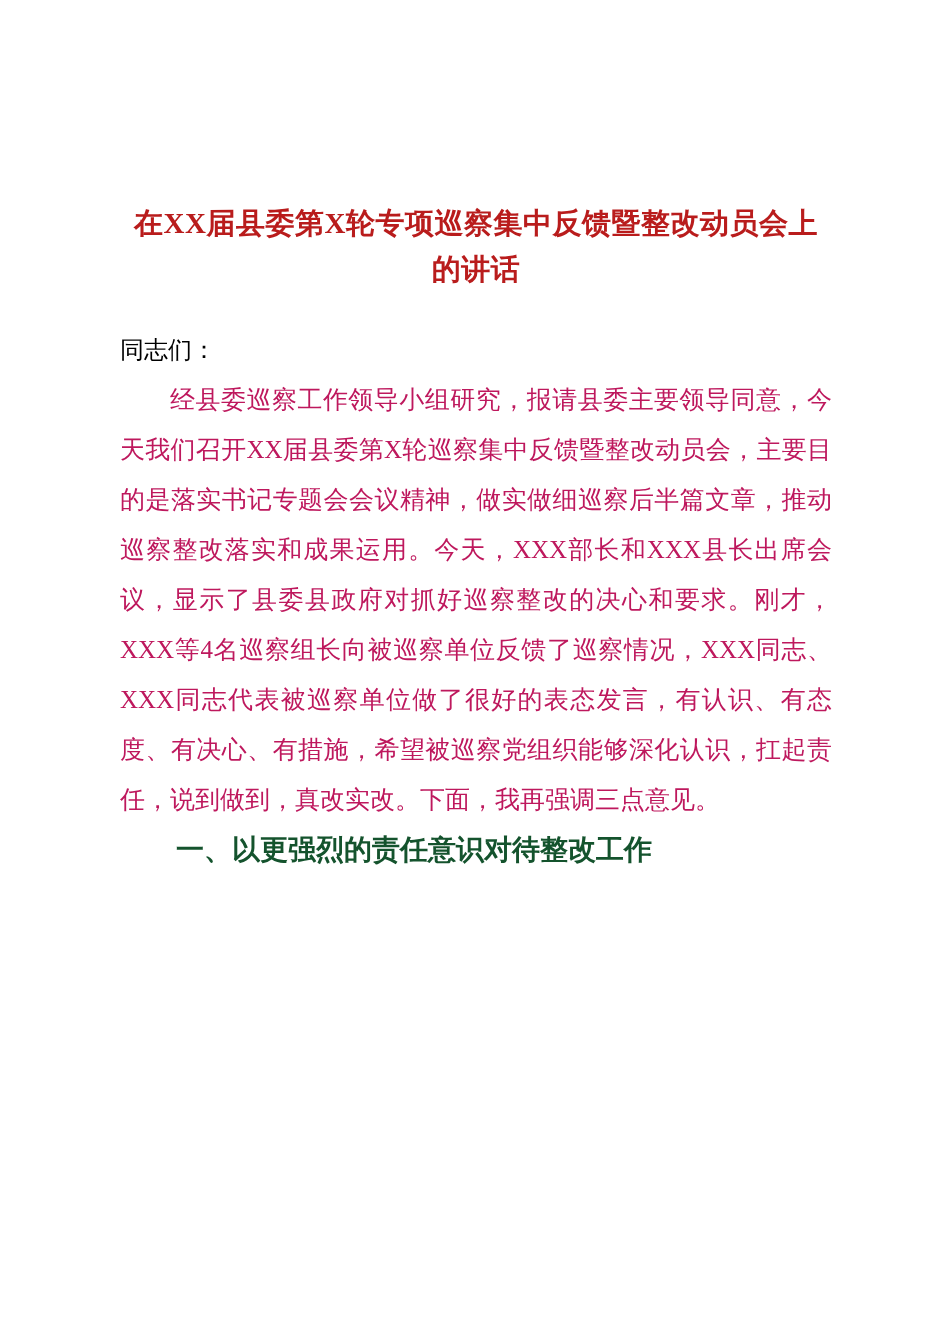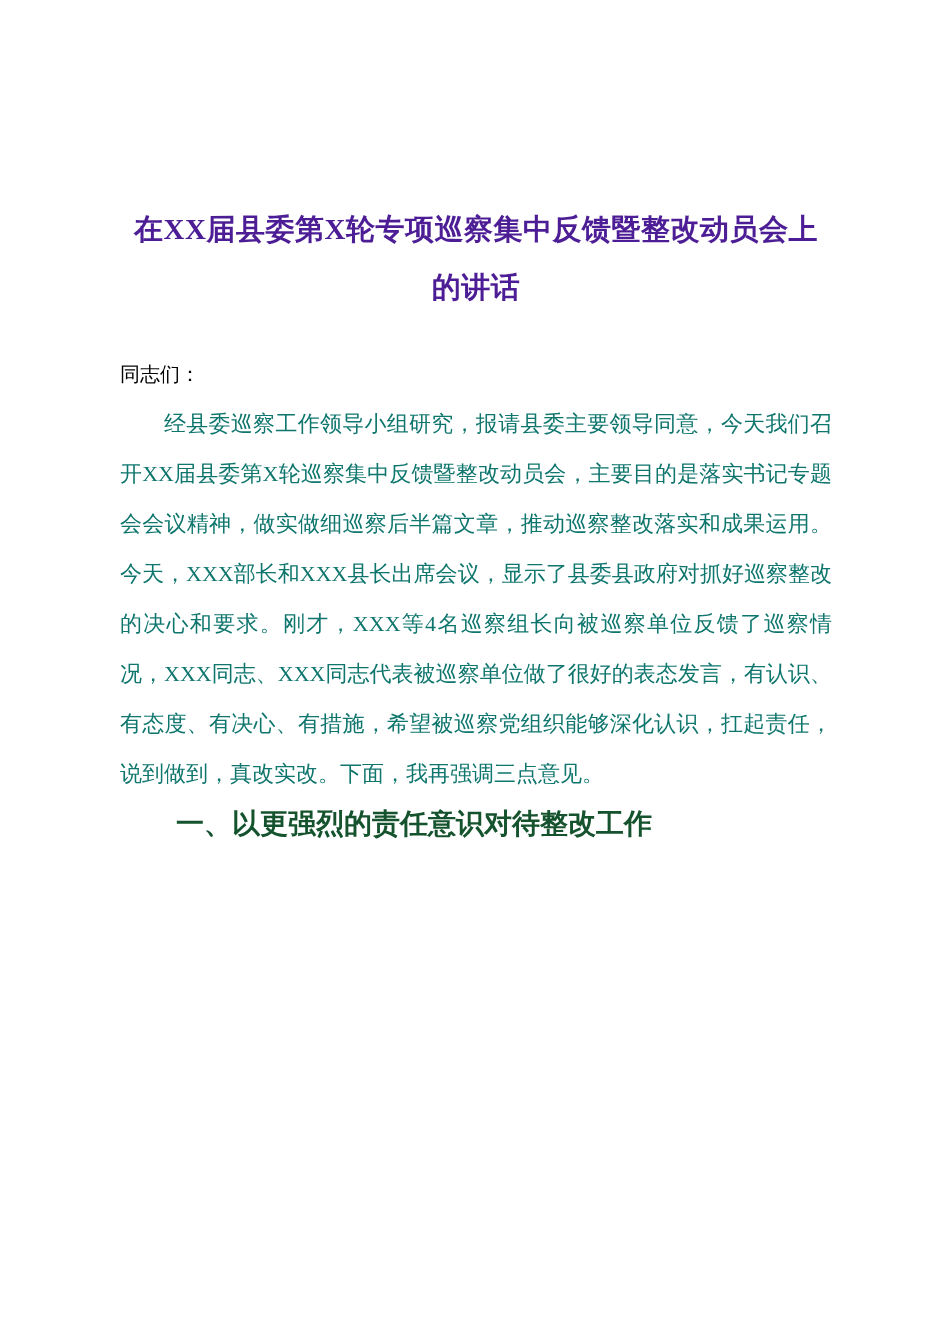--- a/index.html
+++ b/index.html
@@ -19,41 +19,41 @@
     position: absolute;
     left: 120px;
     top: 200px;
     width: 712px;
   }
   .doc-title {
     margin: 0 0 33px 0;
     font-family: "Liberation Serif", "DejaVu Serif", serif;
     font-weight: bold;
     font-size: 29px;
-    line-height: 58px;
+    line-height: 46px;
     text-align: center;
     letter-spacing: 0.5px;
-    color: #4c1d95;
+    color: #b91c1c;
   }
   .salutation {
     margin: 0;
     font-family: "Liberation Serif", "DejaVu Serif", serif;
-    font-size: 20px;
+    font-size: 24px;
     line-height: 50px;
     color: #000000;
   }
   .body-para {
     margin: 0;
     font-family: "Liberation Serif", "DejaVu Serif", serif;
-    font-size: 22px;
+    font-size: 25px;
     line-height: 50px;
     text-align: justify;
     text-justify: inter-ideograph;
     text-indent: 2em;
-    color: #0f766e;
+    color: #be185d;
   }
   .section-heading {
     margin: 0;
     font-family: "Liberation Sans", "DejaVu Sans", sans-serif;
     font-weight: bold;
     font-size: 28px;
     line-height: 50px;
     text-indent: 2em;
     color: #14532d;
   }

